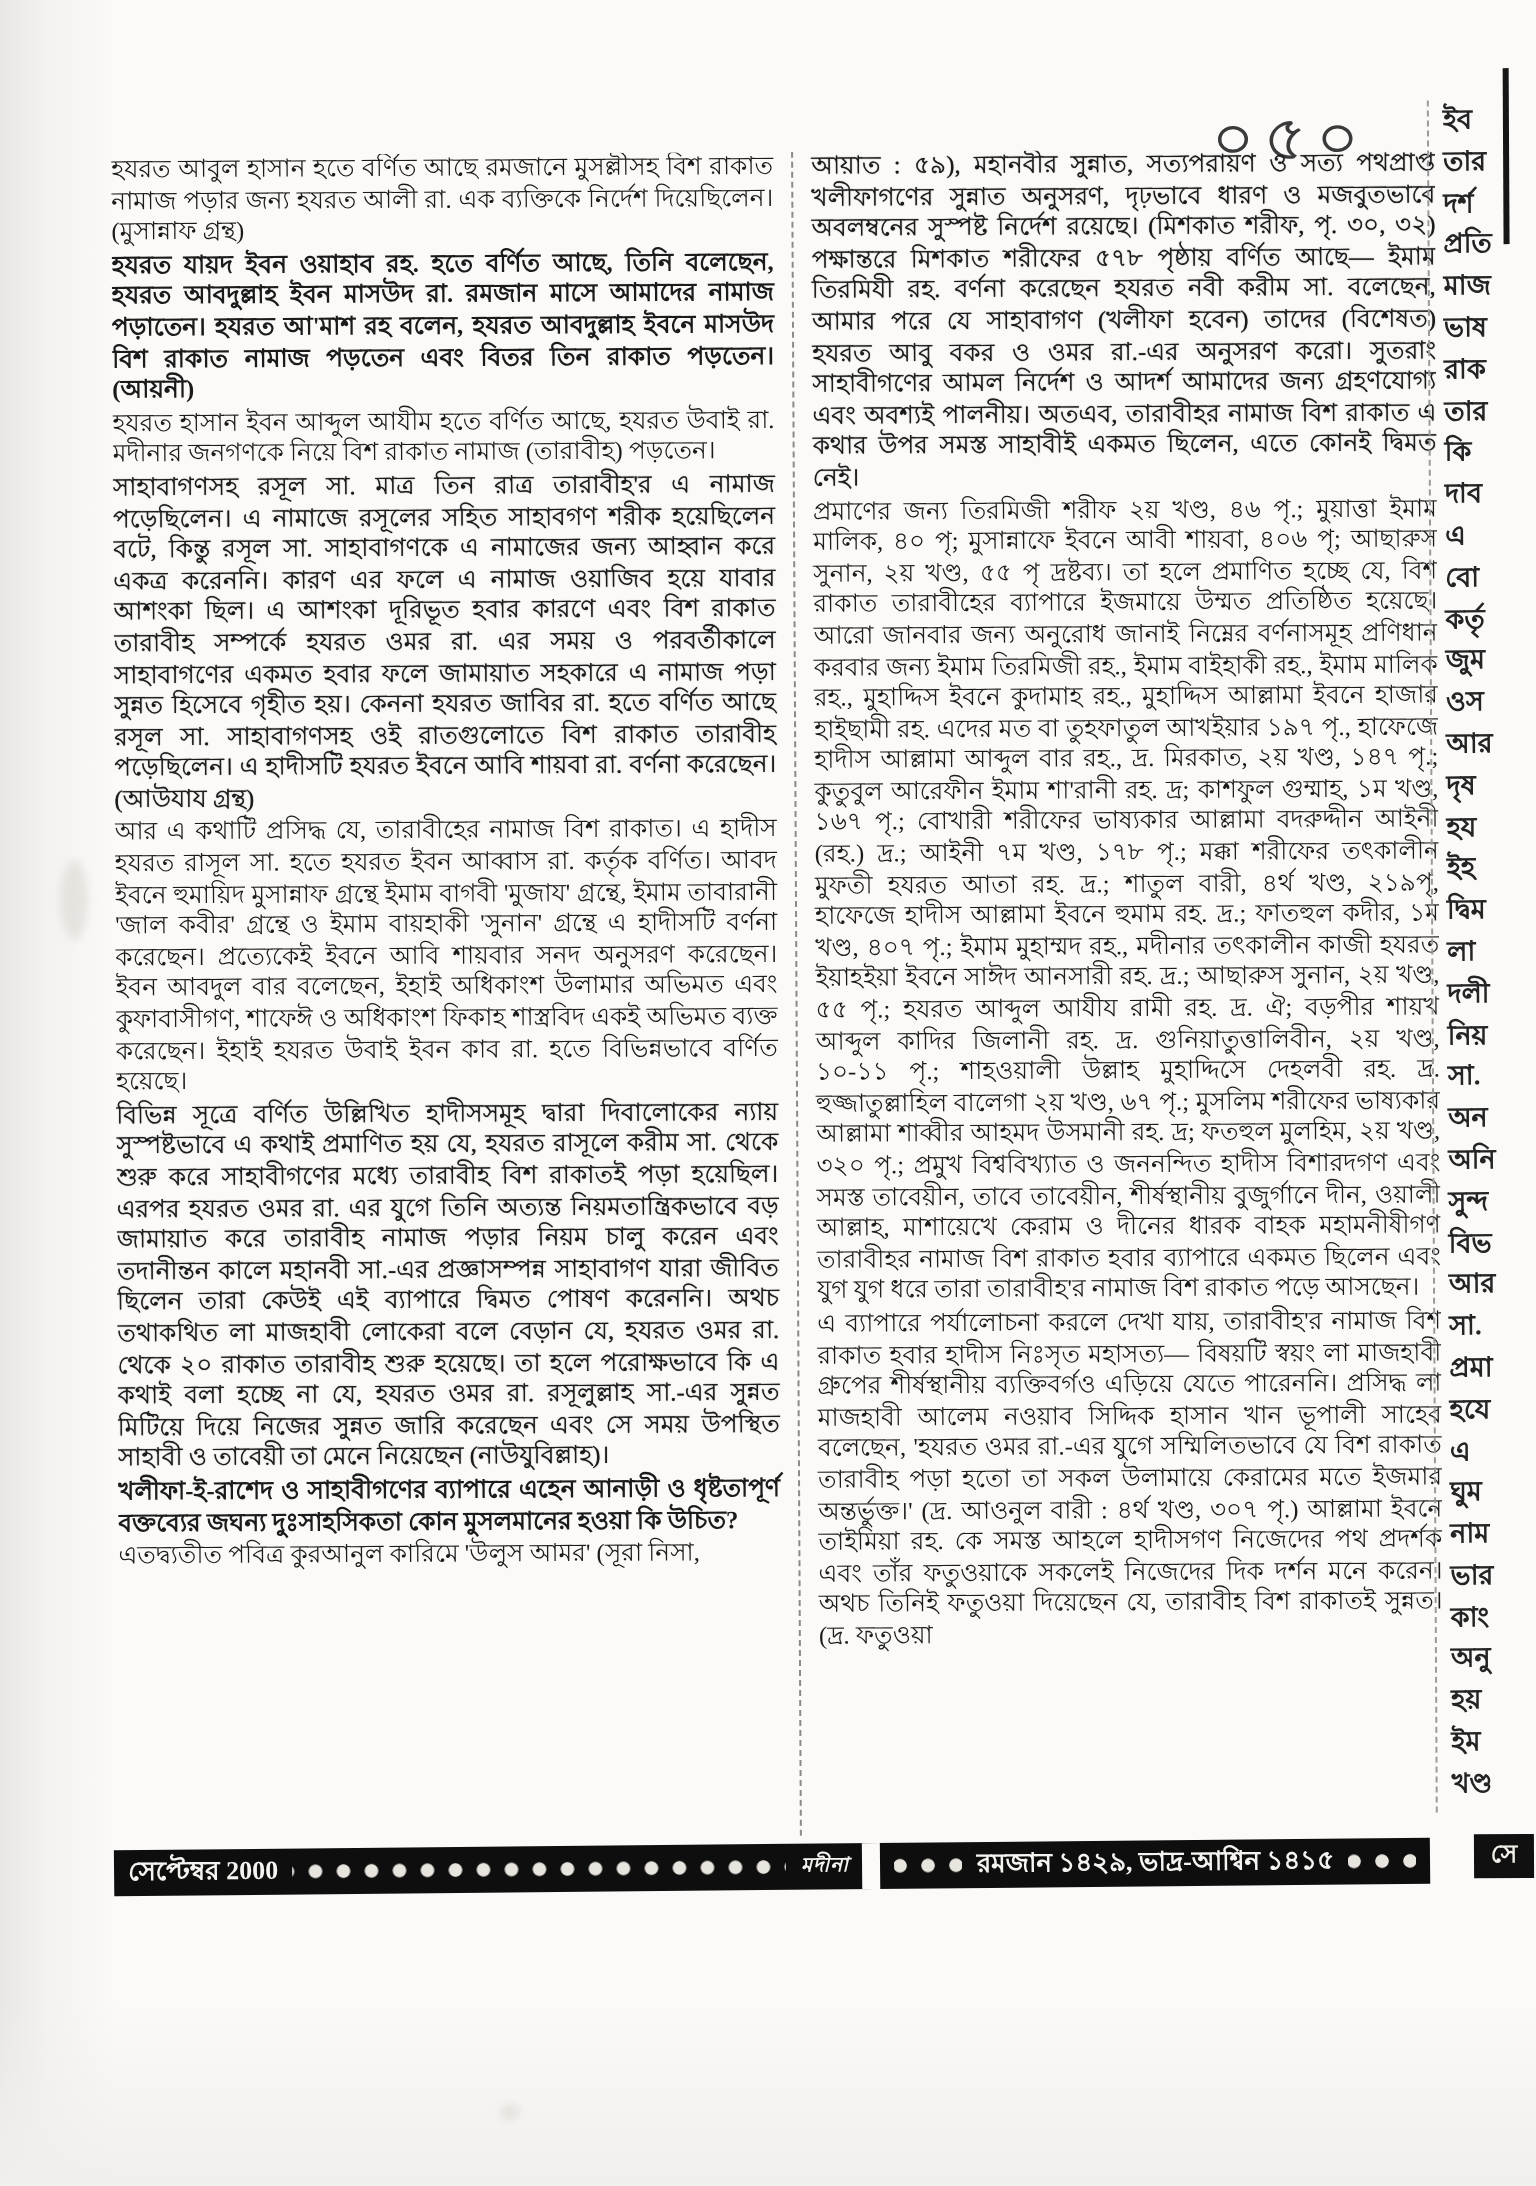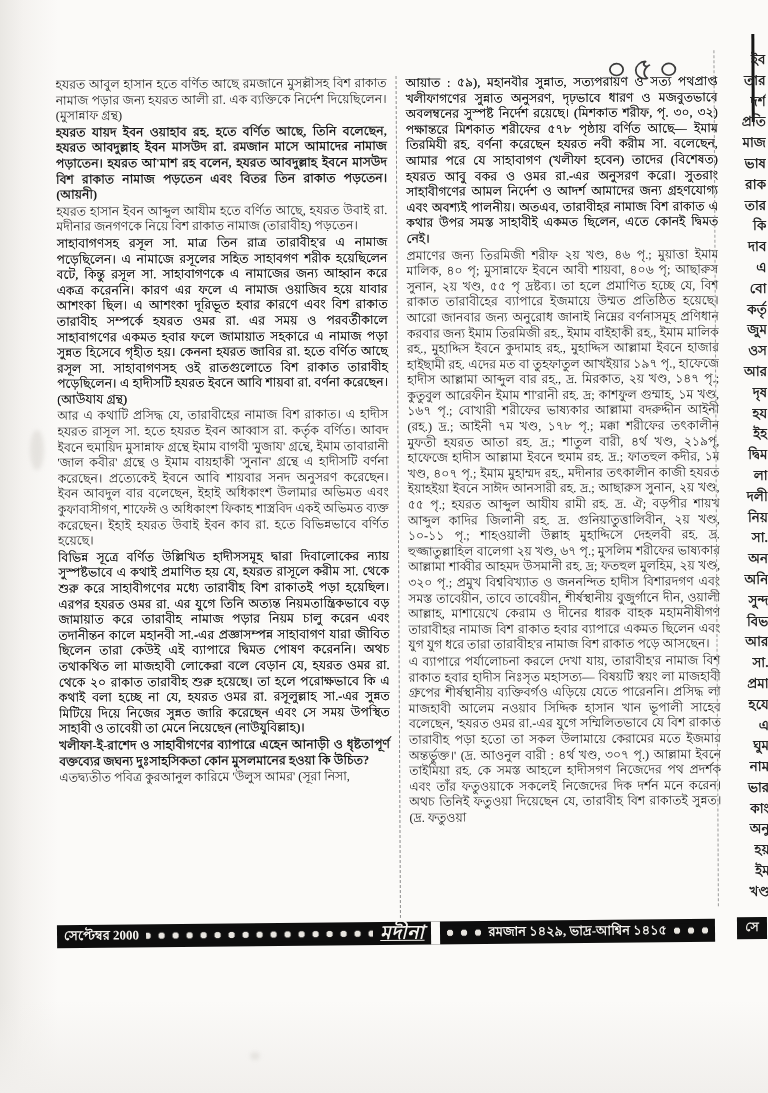--- a/index.html
+++ b/index.html
@@ -31,37 +31,37 @@
   .col-right{flex:1;padding-left:9px;}
   .b{font-weight:700;}
   .m{text-shadow:0 0 .5px #2a2a2a;}
   
   .edge-strip{
     position:absolute;top:52px;right:0;width:44px;height:856px;
     padding-left:7px;border-left:1px dashed #9a9a9a;
     display:flex;flex-direction:column;justify-content:flex-start;
     font-size:13.5px;font-weight:700;color:#242424;overflow:hidden;
   }
-  .edge-strip span{display:block;height:20.8px;line-height:20.8px;white-space:nowrap;text-align:right;}
+  .edge-strip span{display:block;height:20.8px;line-height:20.8px;white-space:nowrap;}
   
   .footer-bar{
     position:absolute;top:922px;left:55px;width:658px;height:23px;
     background:#0e0e0e;color:#f6f4f0;display:flex;align-items:center;
     font-size:13px;font-weight:700;padding:0 7px;box-sizing:border-box;gap:7px;
     transform:rotate(-0.25deg);
   }
   .footer-bar .pattern{
     flex:1;height:15px;border-radius:2px;
     background-color:#0e0e0e;
     background-image:radial-gradient(circle,#e8e5df 32%,rgba(0,0,0,0) 36%);
     background-size:14px 14px;background-position:center;
   }
   .footer-bar .pattern.short{flex:0 0 34px;}
   .footer-bar .gap{flex:0 0 9px;height:23px;background:#fbfaf8;}
-  .footer-bar .mag{font-size:19px;letter-spacing:.5px;font-style:italic;text-decoration:underline;}
+  .footer-bar .mag{font-size:10px;letter-spacing:.5px;font-style:italic;}
   .next-footer{
     position:absolute;top:919px;right:3px;width:30px;height:22px;background:#101010;
     color:#f2efe9;font-size:12.5px;font-weight:700;display:flex;align-items:center;
     justify-content:center;
   }
 </style>
 </head>
 <body>
 
 <div class="gutter-shade"></div>

